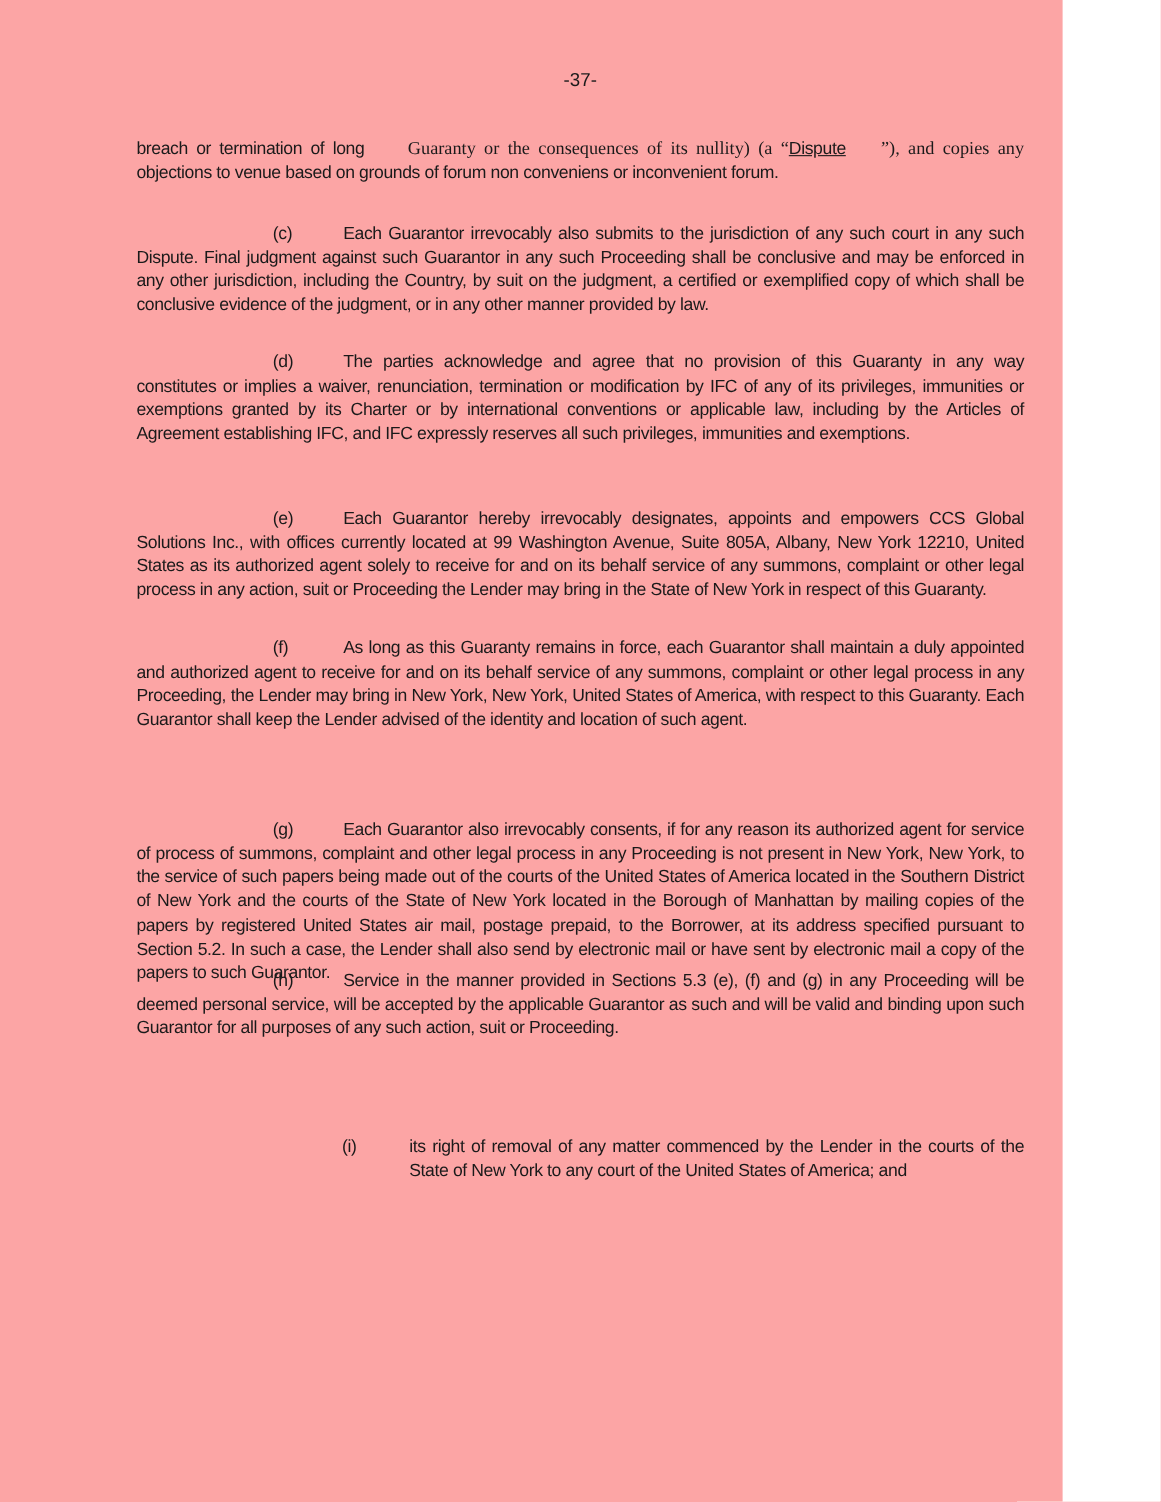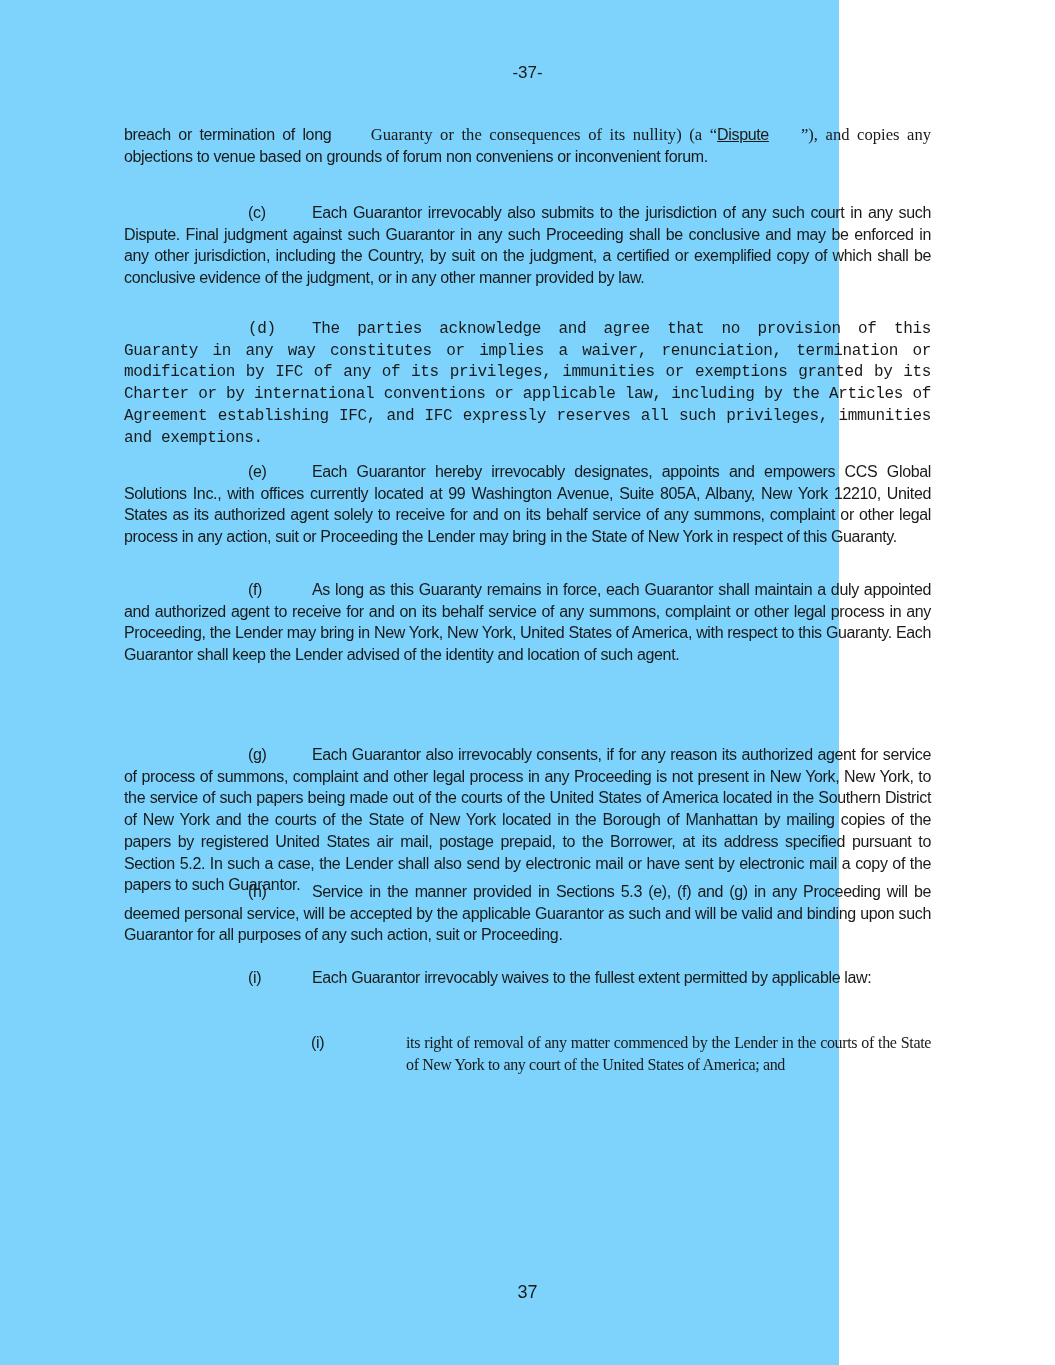--- a/index.html
+++ b/index.html
@@ -1,18 +1,18 @@
 <!DOCTYPE html>
 <html><head>
   <meta charset="utf-8">
   <style>
     html, body { margin: 0; padding: 0; background: #ffffff; }
     body { width: 1055px; height: 1365px; position: relative; overflow: hidden; }
     .page {
-      position: absolute; left: 0; top: 0; width: 839px; height: 1365px; background: #7dd3fc;
+      position: absolute; left: 0; top: 0; width: 966px; height: 1365px; background: #fca5a5;
       color: #1a1a1a;
       font-family: "Liberation Sans Narrow", "Liberation Sans", sans-serif;
     }
     .hdr, .ftr {
       position: absolute; left: 0; width: 1055px; text-align: center;
       font-family: "Liberation Sans", sans-serif; font-size: 17px; color: #1a1a1a;
     }
     .hdr { top: 63px; }
     .ftr { top: 1282px; font-size: 18px; }
     .para {
@@ -22,61 +22,57 @@
       letter-spacing: -0.35px; word-spacing: 0px;
       transform-origin: left top;
     }
     .lbl { display: inline-block; width: 64px; }
     .ind { display: inline-block; width: 124px; }
     .serif { font-family: "Liberation Serif", serif; font-size: 16.6px; letter-spacing: 0; margin-left: 32px; }
     .u { text-decoration: underline; }
     .p-i { position: absolute; left: 248px; width: 683px; font-family: "Liberation Sans", sans-serif; font-size: 16px; line-height: 21.7px; text-align: justify; letter-spacing: -0.35px; }
     .sub { position: absolute; left: 311px; width: 620px; font-family: "Liberation Sans", sans-serif; font-size: 16px; line-height: 21.7px; letter-spacing: -0.35px; }
     .sub .num { position: absolute; left: 0; top: 0; }
-    .sub .txt { margin-left: 95px; text-align: justify; font-family: Liberation Serif, serif; }
+    .sub .txt { margin-left: 61px; text-align: justify; }
   </style>
 </head>
 <body>
 
 <div class="page">
 
   <div class="hdr">-37-</div>
 
   <div class="para" style="top:124px;">
     <span>breach or termination of long </span><span class="serif">Guaranty or the consequences of its nullity) (a “</span><span class="u">Dispute</span><span class="serif">”), and copies any</span><span> objections to venue based on grounds of forum non conveniens or inconvenient forum.</span>
   </div>
 
   <div class="para" style="top:202px;">
     <span class="ind"></span><span class="lbl">(c)</span><span>Each Guarantor irrevocably also submits to the jurisdiction of any such court in any such Dispute.  Final judgment against such Guarantor in any such Proceeding shall be conclusive and may be enforced in any other jurisdiction, including the Country, by suit on the judgment, a certified or exemplified copy of which shall be conclusive evidence of the judgment, or in any other manner provided by law.</span>
   </div>
 
-  <div class="para" style="top:319px;font-family:Liberation Mono, monospace;">
+  <div class="para" style="top:319px;">
     <span class="ind"></span><span class="lbl">(d)</span><span>The parties acknowledge and agree that no provision of this Guaranty in any way constitutes or implies a waiver, renunciation, termination or modification by IFC of any of its privileges, immunities or exemptions granted by its Charter or by international conventions or applicable law, including by the Articles of Agreement establishing IFC, and IFC expressly reserves all such privileges, immunities and exemptions.</span>
   </div>
 
   <div class="para" style="top:449px;margin-top:12px;">
     <span class="ind"></span><span class="lbl">(e)</span><span>Each Guarantor hereby irrevocably designates, appoints and empowers CCS Global Solutions Inc., with offices currently located at 99 Washington Avenue, Suite 805A, Albany, New York 12210, United States as its authorized agent solely to receive for and on its behalf service of any summons, complaint or other legal process in any action, suit or Proceeding the Lender may bring in the State of New York in respect of this Guaranty.</span>
   </div>
 
   <div class="para" style="top:579px;">
     <span class="ind"></span><span class="lbl">(f)</span><span>As long as this Guaranty remains in force, each Guarantor shall maintain a duly appointed and authorized agent to receive for and on its behalf service of any summons, complaint or other legal process in any Proceeding, the Lender may bring in New York, New York, United States of America, with respect to this Guaranty. Each Guarantor shall keep the Lender advised of the identity and location of such agent.</span>
   </div>
 
   <div class="para" style="top:744px;">
     <span class="ind"></span><span class="lbl">(g)</span><span>Each Guarantor also irrevocably consents, if for any reason its authorized agent for service of process of summons, complaint and other legal process in any Proceeding is not present in New York, New York, to the service of such papers being made out of the courts of the United States of America located in the Southern District of New York and the courts of the State of New York located in the Borough of Manhattan by mailing copies of the papers by registered United States air mail, postage prepaid, to the Borrower, at its address specified pursuant to Section 5.2. In such a case, the Lender shall also send by electronic mail or have sent by electronic mail a copy of the papers to such Guarantor.</span>
   </div>
 
   <div class="para" style="top:881px;">
     <span class="ind"></span><span class="lbl">(h)</span><span>Service in the manner provided in Sections 5.3 (e), (f) and (g) in any Proceeding will be deemed personal service, will be accepted by the applicable Guarantor as such and will be valid and binding upon such Guarantor for all purposes of any such action, suit or Proceeding.</span>
   </div>
 
-  <div class="p-i" style="top:967px;">
-    <span class="lbl">(i)</span><span>Each Guarantor irrevocably waives to the fullest extent permitted by applicable law:</span>
-  </div>
 
   <div class="sub" style="top:1032px;">
     <span class="num">(i)</span>
     <div class="txt">its right of removal of any matter commenced by the Lender in the courts of the State of New York to any court of the United States of America; and</div>
   </div>
 
 
-  <div class="ftr">37</div>
 </div>
 
 </body></html>

